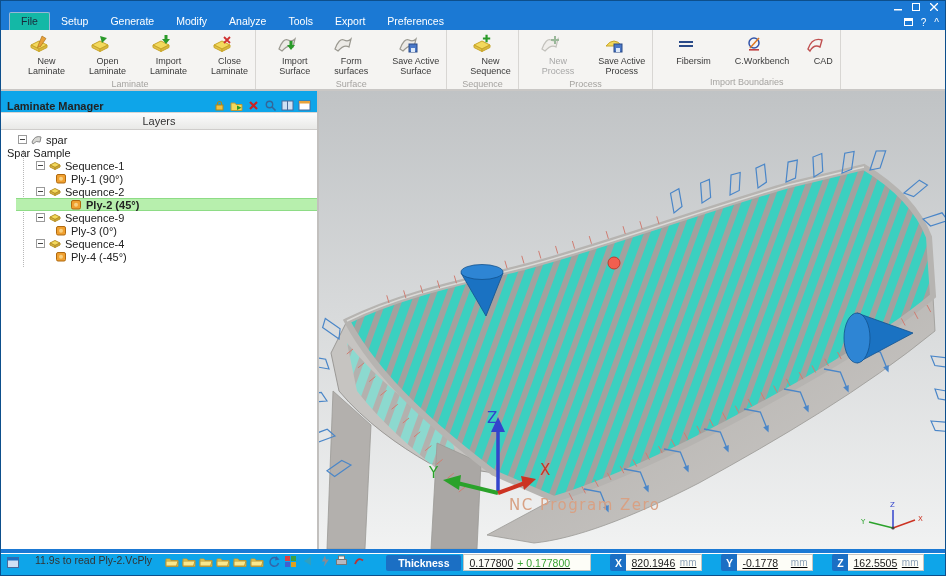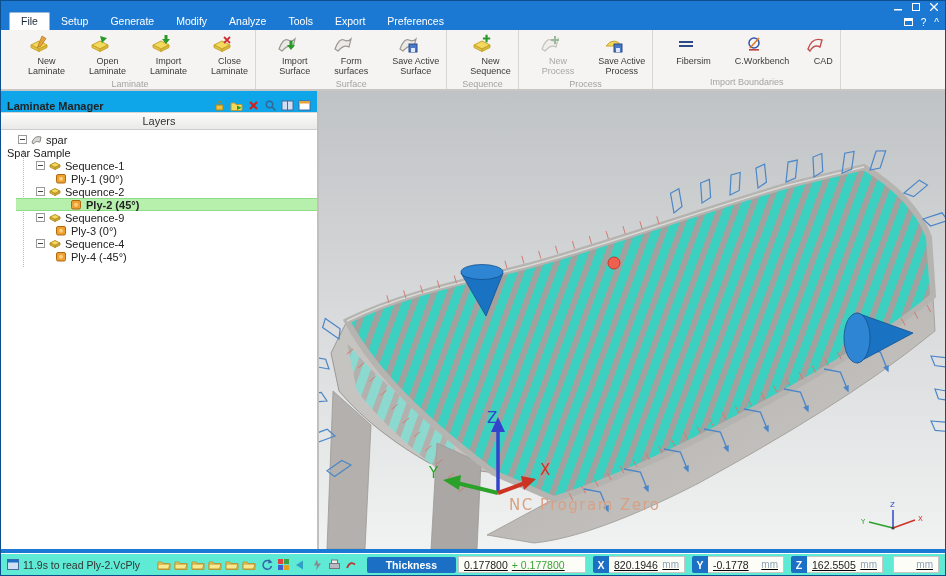--- a/index.html
+++ b/index.html
@@ -5,21 +5,21 @@
   * { box-sizing: border-box; margin: 0; padding: 0; }
   html,body { background:#2d5d8c; }
   body { font-family: "Liberation Sans", sans-serif; }
   .window{ width:946px; height:576px; border:1px solid #0d4f8c; outline:1px solid #0a3a66;
            display:flex; flex-direction:column; background:#fff; position:relative; overflow:hidden;}
   
   .titlebar{ height:12px; background:#1b79d4; display:flex; justify-content:flex-end; align-items:center; padding-right:6px; gap:7px;}
   .wbtn{ width:11px; height:9px; display:flex; align-items:center; justify-content:center; cursor:pointer;}
   .menubar{ height:17px; background:#1b79d4; display:flex; align-items:flex-end; padding-left:8px; position:relative;}
   .menu-item{ color:#fff; font-size:10.5px; padding:2px 11px 3px; cursor:pointer; }
-  .menu-item.active{ background:#ffffff; color:#1a2a3a; border:1px solid #9ab8d4; border-bottom:none; border-radius:2px 2px 0 0;}
+  .menu-item.active{ background:#14b8a6; color:#1a2a3a; border:1px solid #9ab8d4; border-bottom:none; border-radius:2px 2px 0 0;}
   .menu-right{ position:absolute; right:6px; bottom:2px; display:flex; gap:8px; align-items:center;}
   .menu-right span{ color:#fff; font-size:10px; line-height:10px; cursor:pointer;}
   
   .ribbon{ height:61px; background:#f5f4f2; border-bottom:2px solid #c9c7c5; display:flex; align-items:stretch; padding-left:4px;}
   .rgroup{ display:flex; flex-direction:column; border-right:1px solid #d8d6d3; padding:2px 4px 0;}
   .rbtns{ flex:1; display:flex; align-items:flex-start; gap:2px;}
   .rbtn{ min-width:42px; padding:1px 3px; display:flex; flex-direction:column; align-items:center; cursor:pointer; border-radius:2px;}
   .ricon{ height:22px; display:flex; align-items:center; }
   .rlabel{ font-size:9px; color:#3a3a3a; text-align:center; white-space:pre-line; line-height:1.15; margin-top:1px;margin-left:16px;}
   .rbtn.disabled .rlabel{ color:#a8a8a8;}
@@ -39,26 +39,26 @@
   .tree-row.selected{ background:#b7efad; border-top:1px solid #8edc86; border-bottom:1px solid #8edc86;margin-left:15px;}
   .tree-row.selected .tlabel{ font-weight:bold;}
   .exp{ width:9px; height:9px; border:1px solid #9a9a9a; background:#fff; position:relative; display:inline-block; flex:none; margin-right:3px;}
   .exp::after{ content:""; position:absolute; left:1px; right:1px; top:3px; border-top:1px solid #444;}
   .ticon{ flex:none; margin-right:3px; display:flex;}
   .tlabel{ white-space:nowrap;}
   .viewport{ flex:1; position:relative; min-width:0;}
   .viewport svg{ display:block;}
   
   .blue-strip{ height:4px; background:#1b79d4;}
-  .statusbar{ height:22px; background:#5eead4; border-top:1px solid #ffffff; display:flex; align-items:center; padding:0 6px; gap:0;}
+  .statusbar{ height:22px; background:#0ea5e9; border-top:1px solid #ffffff; display:flex; align-items:flex-start; padding:0 6px; gap:12px;}
   .status-msg{ font-size:10.5px; color:#333; margin-left:4px; white-space:nowrap;}
   .sb-icons{ display:flex; gap:2px; align-items:center; margin-left:auto;}
   .sbico{ width:15px; height:14px; display:flex; align-items:center; justify-content:center; cursor:pointer;}
   .thick-group{ display:flex; align-items:center; margin-left:8px; gap:2px;}
-  .thick-btn{ background:#1b6fc4; color:#fff; font-size:10.5px; font-weight:bold; padding:2px 19px; border-radius:2px; cursor:pointer;}
+  .thick-btn{ background:#1b6fc4; color:#fff; font-size:10.5px; font-weight:bold; padding:2px 12px; border-radius:2px; cursor:pointer;}
   .field{ background:#fdfdf7; border:1px solid #c6c6c2; height:17px; display:flex; align-items:center; font-size:10.5px; padding:0 5px; gap:4px;text-decoration:underline;}
   .thick-field{ width:128px;}
   .offset{ color:#3aa335;}
   .coord{ display:flex; align-items:center; margin-left:7px;}
   .axis-sq{ background:#1b6fc4; color:#fff; width:16px; height:17px; display:flex; align-items:center; justify-content:center; font-size:10.5px; font-weight:bold; border-radius:2px 0 0 2px;}
   .coord .field{ width:76px; border-left:none; justify-content:space-between;}
   .unit{ color:#8fa3b8; font-size:10px;}
   .blank-field{ width:46px; margin-left:10px; justify-content:flex-end;}
   .val{ color:#222;}
   svg text{ font-family:"DejaVu Sans", sans-serif;}

